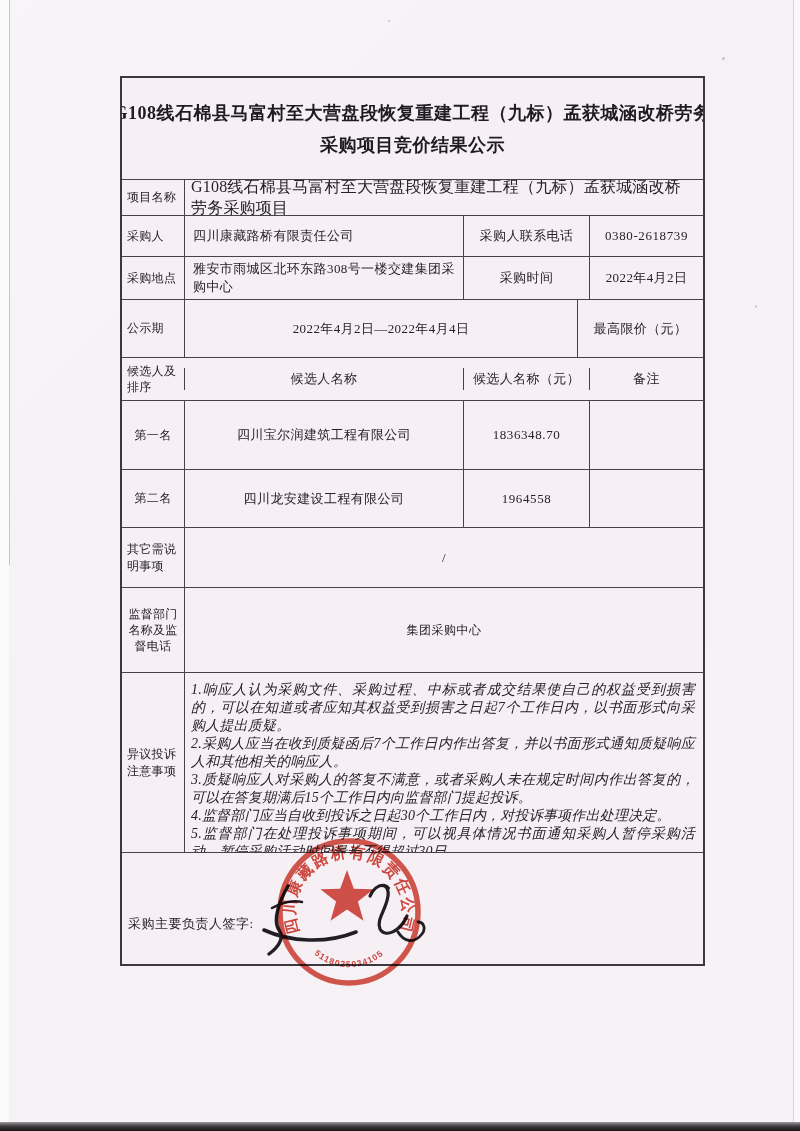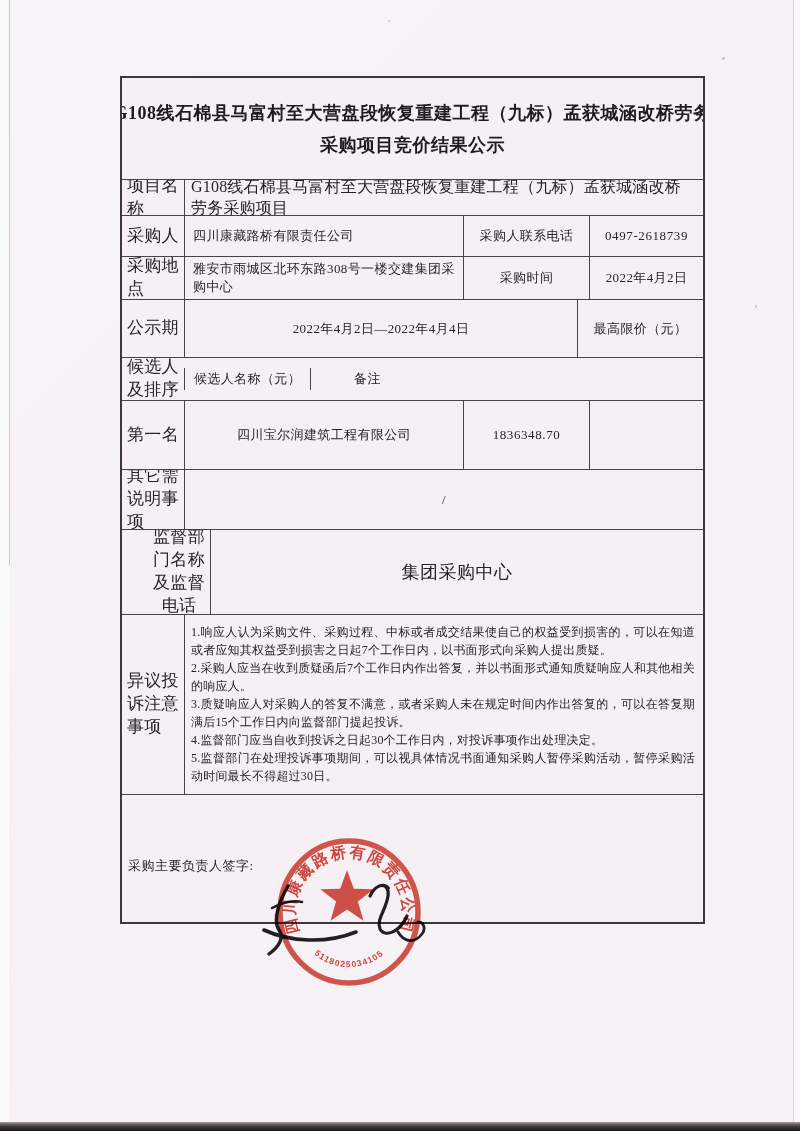--- a/index.html
+++ b/index.html
@@ -33,38 +33,38 @@
   }
   .row { display:flex; border-top:1.5px solid #46424a; overflow:hidden; }
   .row:first-child { border-top:none; }
   .cell { border-left:1.5px solid #46424a; display:flex; align-items:center; overflow:hidden; }
   .cell:first-child { border-left:none; }
   .c1 { width:62px; flex:none; }
   .c2 { flex:1 1 auto; min-width:0; }
   .c3 { width:126px; flex:none; }
   .c4 { width:114px; flex:none; }
 
-  .lbl { font-size:17px; padding:2px 2px 2px 5px; text-align:left; line-height:1.35; letter-spacing:.3px; }
+  .lbl { font-size:12px; padding:2px 2px 2px 5px; text-align:left; line-height:1.35; letter-spacing:.3px; }
   .lbl.center { justify-content:center; text-align:center; padding:2px; }
   .val { font-size:13px; padding:2px 8px; letter-spacing:.4px; }
   .val.center { justify-content:center; text-align:center; padding:2px 4px; }
   .val.small { font-size:16px; padding-left:6px; letter-spacing:.2px; }
   .num { letter-spacing:.6px; }
 
   .title-cell {
     width:100%; display:flex; flex-direction:column; align-items:center; justify-content:center;
     gap:8px; padding:6px 2px;
   }
   .title-line { font-size:18px; font-weight:bold; letter-spacing:.5px; white-space:nowrap; color:#1f1b22; }
 
   .stack { display:flex; flex-direction:column; align-items:stretch; padding:0; }
-  .stack > div { flex:1 1 50%; display:flex; align-items:center; justify-content:center; font-size:18px; letter-spacing:.5px; }
+  .stack > div { flex:1 1 50%; display:flex; align-items:center; justify-content:center; font-size:12px; letter-spacing:.5px; }
   .stack > div + div { border-top:1.5px solid #46424a; }
 
-  .complaint-cell { display:block; padding:8px 8px 4px 6px; font-size:12px; line-height:18px; letter-spacing:.2px; align-items:flex-start; }
+  .complaint-cell { display:block; padding:8px 8px 4px 6px; font-size:14px; line-height:18px; letter-spacing:.2px; align-items:flex-start;font-style:italic; }
   .ci { margin:0; text-align:justify; }
 
   .sig-row { position:relative; display:block; }
   .sig-label { position:absolute; left:6px; top:62px; font-size:13px; letter-spacing:.5px; }
 
   .stamp { position:absolute; left:276px; top:836px; width:148px; height:152px; z-index:5;
     mix-blend-mode:multiply; opacity:.9; pointer-events:none; }
   .signature { position:absolute; left:252px; top:872px; width:186px; height:95px; z-index:4;
     mix-blend-mode:multiply; pointer-events:none; }
   .stamp text { font-family:"Liberation Sans","DejaVu Sans",sans-serif; }
@@ -93,74 +93,81 @@
 
     <div class="row" style="height:36px;">
       <div class="cell c1 lbl">项目名称</div>
       <div class="cell c2 val small">G108线石棉县马富村至大营盘段恢复重建工程（九标）孟获城涵改桥劳务采购项目</div>
     </div>
 
     <div class="row" style="height:41px;">
       <div class="cell c1 lbl">采购人</div>
       <div class="cell c2 val">四川康藏路桥有限责任公司</div>
       <div class="cell c3 val center">采购人联系电话</div>
-      <div class="cell c4 val center num">0497-2618739</div>
+      <div class="cell c4 val center num">0380-2618739</div>
     </div>
 
     <div class="row" style="height:43px;">
       <div class="cell c1 lbl">采购地点</div>
       <div class="cell c2 val" style="line-height:1.35;">雅安市雨城区北环东路308号一楼交建集团采购中心</div>
       <div class="cell c3 val center">采购时间</div>
       <div class="cell c4 val center">2022年4月2日</div>
     </div>
 
     <div class="row" style="height:58px;">
       <div class="cell c1 lbl">公示期</div>
       <div class="cell c2 val center">2022年4月2日—2022年4月4日</div>
       <div class="cell c3 val center">最高限价（元）</div>
     </div>
 
     <div class="row" style="height:43px;align-items:center;">
       <div class="cell c1 lbl">候选人及排序</div>
+      <div class="cell c2 val center">候选人名称</div>
       <div class="cell c3 val center">候选人名称（元）</div>
       <div class="cell c4 val center">备注</div>
     </div>
 
     <div class="row" style="height:69px;">
       <div class="cell c1 lbl center">第一名</div>
       <div class="cell c2 val center">四川宝尔润建筑工程有限公司</div>
       <div class="cell c3 val center num">1836348.70</div>
       <div class="cell c4 val center"></div>
     </div>
 
+    <div class="row" style="height:58px;">
+      <div class="cell c1 lbl center">第二名</div>
+      <div class="cell c2 val center">四川龙安建设工程有限公司</div>
+      <div class="cell c3 val center num">1964558</div>
+      <div class="cell c4 val center"></div>
+    </div>
 
     <div class="row" style="height:60px;">
       <div class="cell c1 lbl">其它需说明事项</div>
       <div class="cell c2 val center">/</div>
     </div>
 
-    <div class="row" style="height:85px;padding-left:26px;">
+    <div class="row" style="height:85px;">
       <div class="cell c1 lbl center">监督部门名称及监督电话</div>
       <div class="cell c2 stack">
         <div>集团采购中心</div>
       </div>
     </div>
 
     <div class="row" style="height:180px;">
       <div class="cell c1 lbl">异议投诉注意事项</div>
       <div class="cell c2 complaint-cell">
         <p class="ci">1.响应人认为采购文件、采购过程、中标或者成交结果使自己的权益受到损害的，可以在知道或者应知其权益受到损害之日起7个工作日内，以书面形式向采购人提出质疑。</p>
         <p class="ci">2.采购人应当在收到质疑函后7个工作日内作出答复，并以书面形式通知质疑响应人和其他相关的响应人。</p>
         <p class="ci">3.质疑响应人对采购人的答复不满意，或者采购人未在规定时间内作出答复的，可以在答复期满后15个工作日内向监督部门提起投诉。</p>
         <p class="ci">4.监督部门应当自收到投诉之日起30个工作日内，对投诉事项作出处理决定。</p>
         <p class="ci">5.监督部门在处理投诉事项期间，可以视具体情况书面通知采购人暂停采购活动，暂停采购活动时间最长不得超过30日。</p>
       </div>
     </div>
 
-    <div class="row sig-row" style="height:128px;padding-left:24px;">
+    <div class="row sig-row" style="height:112px;padding-left:24px;">
       <div class="sig-label">采购主要负责人签字:</div>
     </div>
 
   </div>
 
   <svg class="signature" viewBox="0 0 186 95">
     <g fill="none" stroke="#232124" stroke-linecap="round" stroke-linejoin="round">
       <path d="M36 14 C 28 28 20 48 27 58 C 32 65 28 74 17 82" stroke-width="3.4"></path>
       <path d="M20 36 C 30 30 42 28 50 30" stroke-width="2.6"></path>
       <path d="M12 58 C 38 70 74 72 104 60" stroke-width="3.6"></path>

